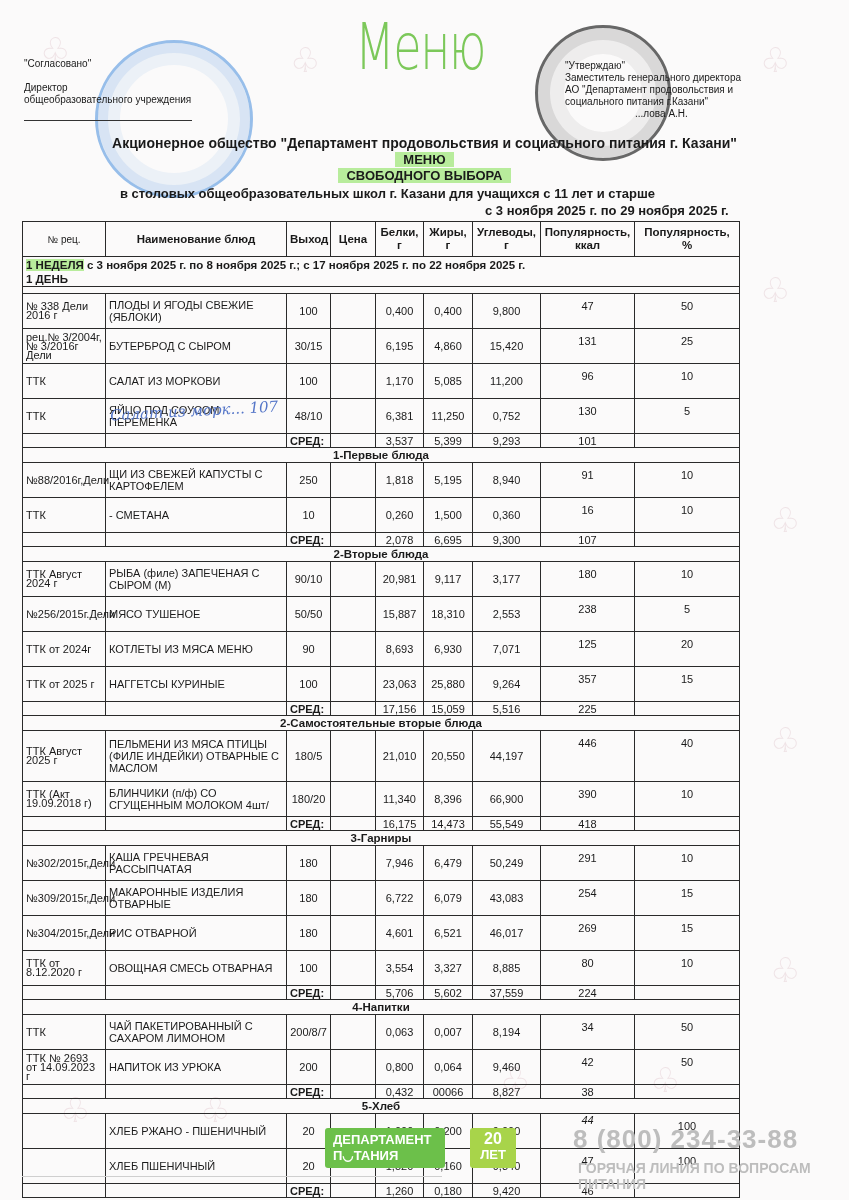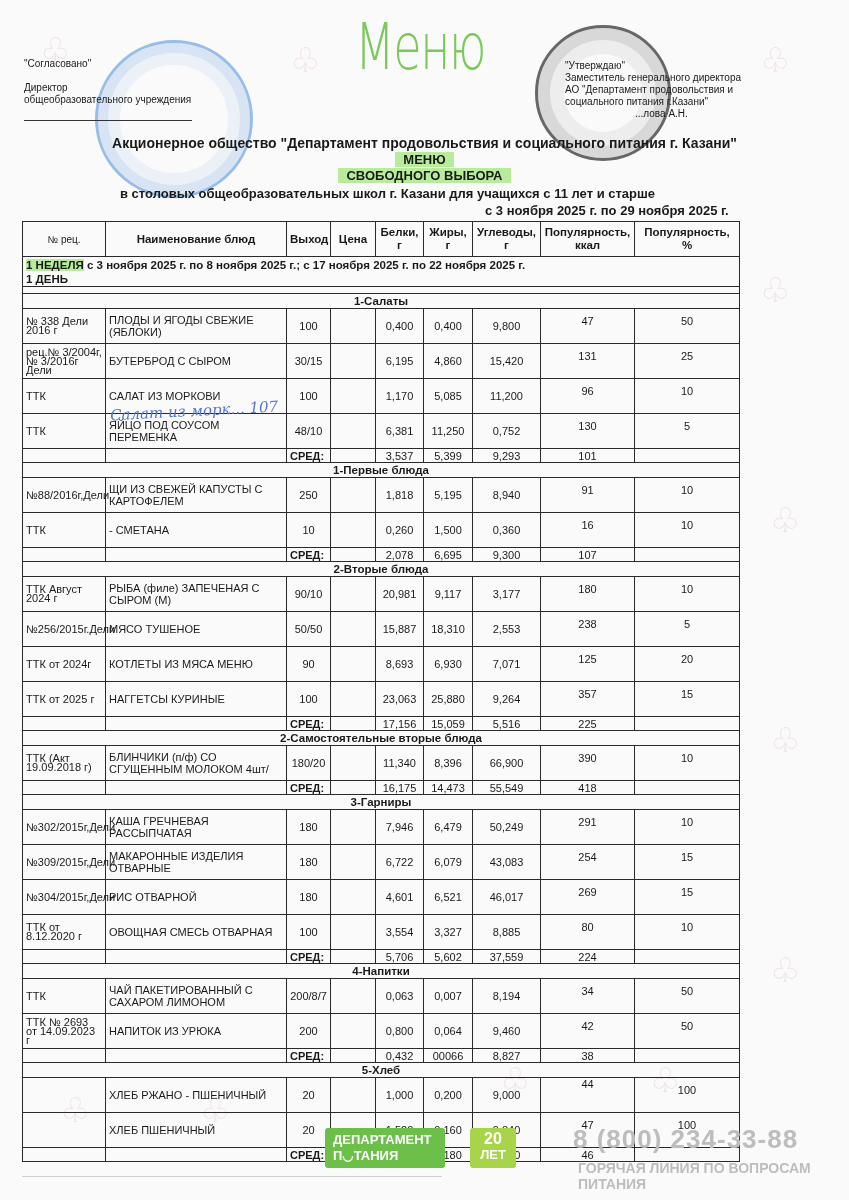--- a/index.html
+++ b/index.html
@@ -118,23 +118,20 @@
   <tbody id="menu-body">
     <tr class="week">
       <td colspan="9">
         <span class="hl2">1 НЕДЕЛЯ</span><span>  с 3 ноября 2025 г. по 8 ноября 2025 г.; с 17 ноября 2025 г. по 22 ноября 2025 г.</span><br>
         <span>1 ДЕНЬ</span>
       </td>
     </tr>
   <tr>
         <td colspan="9" style="height: 6px;"></td>
       </tr>
-      <tr class="sect">
-        <td colspan="9">1-Салаты</td>
-      </tr>
       <tr class="dish">
         <td class="code">№ 338 Дели 2016 г</td>
         <td class="name">ПЛОДЫ И ЯГОДЫ СВЕЖИЕ (ЯБЛОКИ)</td>
         <td class="num">100</td>
         <td class="num"></td>
         <td class="num">0,400</td>
         <td class="num">0,400</td>
         <td class="num">9,800</td>
         <td class="num" style="vertical-align: top; padding-top: 6px;">47</td>
         <td class="num" style="vertical-align: top; padding-top: 6px;">50</td>
@@ -273,20 +270,31 @@
         <td></td>
         <td class="num">17,156</td>
         <td class="num">15,059</td>
         <td class="num">5,516</td>
         <td class="num">225</td>
         <td></td>
       </tr>
       <tr class="sect">
         <td colspan="9">2-Самостоятельные вторые блюда</td>
       </tr>
+      <tr class="dish tall">
+        <td class="code">ТТК Август 2025 г</td>
+        <td class="name">ПЕЛЬМЕНИ ИЗ МЯСА ПТИЦЫ (ФИЛЕ ИНДЕЙКИ)  ОТВАРНЫЕ С МАСЛОМ</td>
+        <td class="num">180/5</td>
+        <td class="num"></td>
+        <td class="num">21,010</td>
+        <td class="num">20,550</td>
+        <td class="num">44,197</td>
+        <td class="num" style="vertical-align: top; padding-top: 6px;">446</td>
+        <td class="num" style="vertical-align: top; padding-top: 6px;">40</td>
+      </tr>
       <tr class="dish">
         <td class="code">ТТК (Акт 19.09.2018 г)</td>
         <td class="name">БЛИНЧИКИ  (п/ф) СО СГУЩЕННЫМ МОЛОКОМ 4шт/</td>
         <td class="num">180/20</td>
         <td class="num"></td>
         <td class="num">11,340</td>
         <td class="num">8,396</td>
         <td class="num">66,900</td>
         <td class="num" style="vertical-align: top; padding-top: 6px;">390</td>
         <td class="num" style="vertical-align: top; padding-top: 6px;">10</td>
@@ -400,21 +408,21 @@
         <td colspan="9">5-Хлеб</td>
       </tr>
       <tr class="dish">
         <td class="code"></td>
         <td class="name">ХЛЕБ РЖАНО - ПШЕНИЧНЫЙ</td>
         <td class="num">20</td>
         <td class="num"></td>
         <td class="num">1,000</td>
         <td class="num">0,200</td>
         <td class="num">9,000</td>
-        <td class="num" style="vertical-align: top; ">44</td>
+        <td class="num" style="vertical-align: top;  font-style: italic;">44</td>
         <td class="num" style="vertical-align: top; padding-top: 6px;">100</td>
       </tr>
       <tr class="dish">
         <td class="code"></td>
         <td class="name">ХЛЕБ ПШЕНИЧНЫЙ</td>
         <td class="num">20</td>
         <td class="num"></td>
         <td class="num">1,520</td>
         <td class="num">0,160</td>
         <td class="num">9,840</td>

